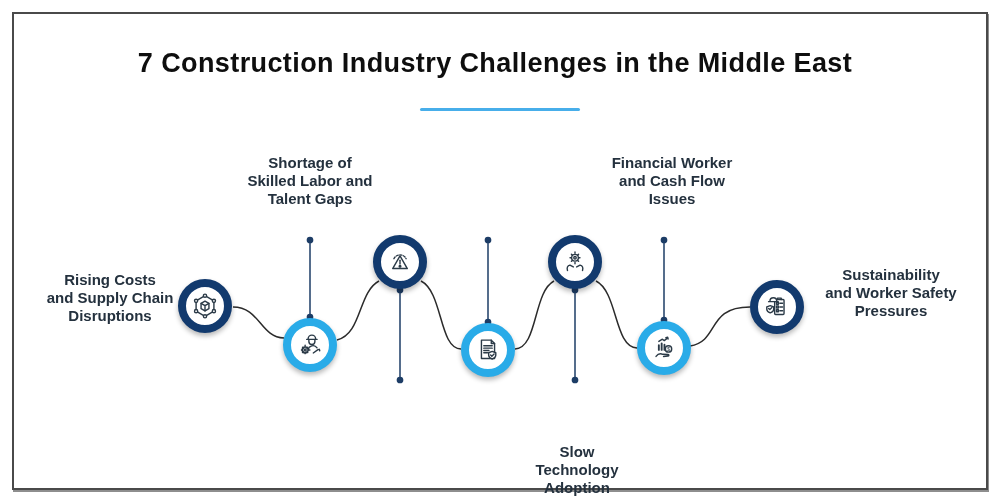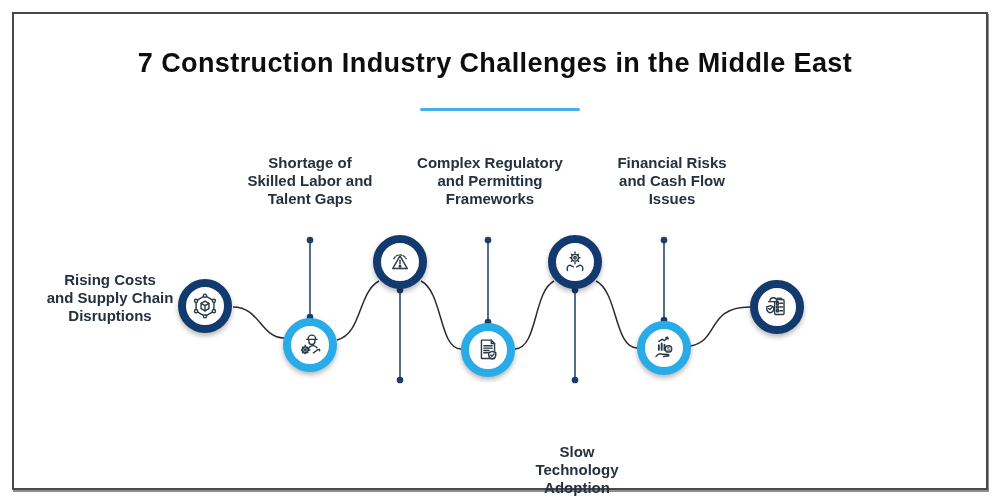--- a/index.html
+++ b/index.html
@@ -126,23 +126,20 @@
     <svg width="30" height="30" viewBox="0 0 32 32">
       <g class="icon-stroke">
         <path d="M9 5.5 H19.5 L23 9 V25 H9 Z"></path>
         <path d="M19.5 5.5 V9 H23"></path>
         <path d="M11.5 11.5 H20.5 M11.5 14 H20.5 M11.5 16.5 H17 M11.5 19 H15.5"></path>
         <path d="M20.5 17.5 l3.8 1.4 v2.7 c0 2.6 -3.8 4 -3.8 4 s-3.8 -1.4 -3.8 -4 v-2.7 z" fill="#fff"></path>
         <path d="M18.8 21.4 l1.3 1.3 2.4 -2.5"></path>
       </g>
     </svg>
   </div>
-  <div class="label" style="left:400px; top:154px; width:180px;">Complex Regulatory
-and Permitting
-Frameworks</div>
 
   <div class="node navy" style="left:548px; top:235px;">
     <svg width="30" height="30" viewBox="0 0 32 32">
       <g class="icon-stroke">
         <circle cx="16" cy="11.5" r="3.6" fill="#fff"></circle>
         <path d="M16 6.6 v-1.4 M16 17.8 v-1.4 M10.7 11.5 h1.4 M21.3 11.5 h-1.4 M12.2 7.7 l1 1 M19.8 15.3 l-1 -1 M12.2 15.3 l1 -1 M19.8 7.7 l-1 1"></path>
         <circle cx="16" cy="11.5" r="1.3"></circle>
         <path d="M8 25 q-1.4 -4.6 2.6 -5.6 l3.6 1.9"></path>
         <path d="M24 25 q1.4 -4.6 -2.6 -5.6 l-3.6 1.9"></path>
       </g>
@@ -157,21 +154,21 @@
       <g class="icon-stroke">
         <path d="M10.5 18 V13 M13.5 18 V11 M16.5 18 V12.5" stroke-width="2"></path>
         <path d="M10.5 9 l3.8 -2.4 2 1.5 3.2 -2.6"></path>
         <path d="M18 5 l1.9 -.5 .5 1.9"></path>
         <circle cx="20.8" cy="17" r="3.4" fill="#fff"></circle>
         <text x="20.8" y="18.8" font-size="5" text-anchor="middle" fill="#2b3a47" stroke="none" font-family="'Liberation Sans',sans-serif" font-weight="bold">$</text>
         <path d="M7.5 25 c2 -2.8 4.6 -3.4 7.2 -2.3 l5.6 .2 c1.3 .3 1.1 1.6 -.2 1.7 l-4.6 .4"></path>
       </g>
     </svg>
   </div>
-  <div class="label" style="left:592px; top:154px; width:160px;">Financial Risks
+  <div class="label" style="left:592px; top:154px; width:160px;">Financial Worker
 and Cash Flow
 Issues</div>
 
   <div class="node navy" style="left:750px; top:280px;">
     <svg width="30" height="30" viewBox="0 0 32 32">
       <g class="icon-stroke">
         <rect x="13.5" y="8" width="10" height="16" rx="1" fill="#fff"></rect>
         <path d="M16.5 8 V6.5 H20.5 V8"></path>
         <rect x="15.5" y="11" width="2" height="2"></rect>
           <path d="M19 12 h3"></path>
@@ -179,13 +176,16 @@
           <path d="M19 16 h3"></path>
         <rect x="15.5" y="19" width="2" height="2"></rect>
           <path d="M19 20 h3"></path>
         <path d="M8.5 9.8 a3.6 3.6 0 0 1 7.2 0" fill="#fff"></path>
         <path d="M7 10.3 H17.2"></path>
         <path d="M8.8 14.5 l3.7 1.3 v2.6 c0 2.5 -3.7 3.9 -3.7 3.9 s-3.7 -1.4 -3.7 -3.9 v-2.6 z" fill="#fff"></path>
         <path d="M7.1 17.6 l1.2 1.2 2.3 -2.3"></path>
       </g>
     </svg>
   </div>
+  <div class="label" style="left:800px; top:266px; width:182px;">Sustainability
+and Worker Safety
+Pressures</div>
 </div>
 
 </body></html>

